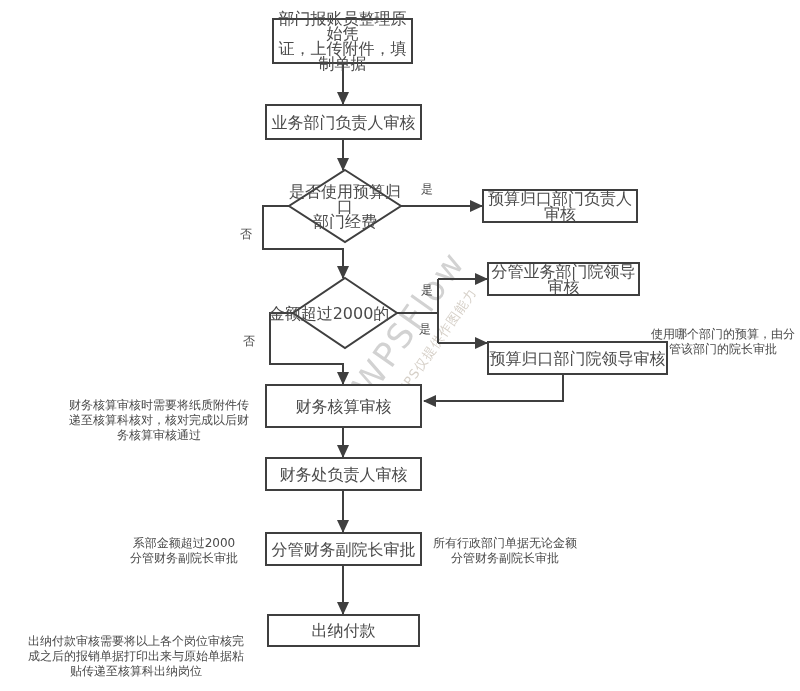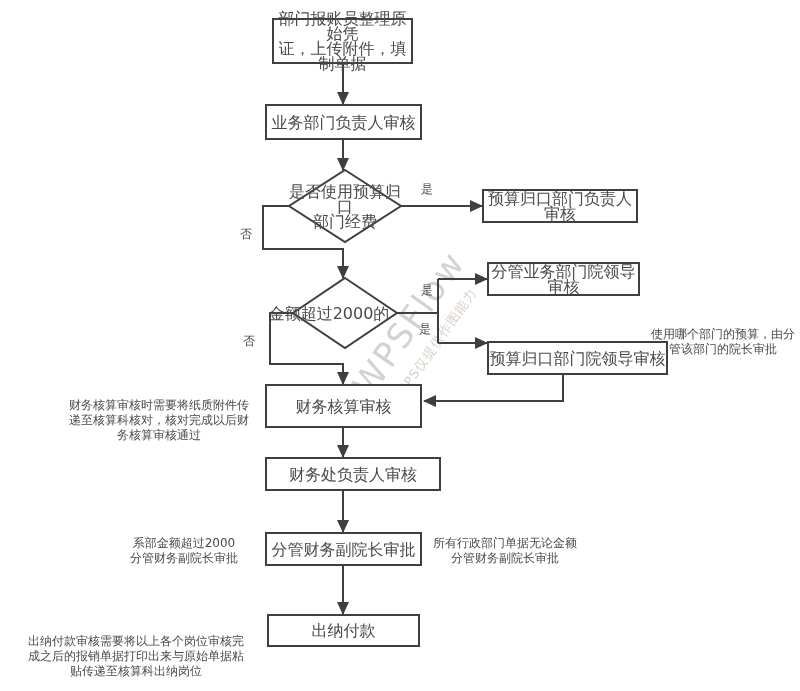--- a/index.html
+++ b/index.html
@@ -111,21 +111,21 @@
   <div class="node" style="left:265px; top:104px; width:157px; height:36px;">业务部门负责人审核</div>
 
   <div class="node" style="left:482px; top:189px; width:156px; height:34px;">预算归口部门负责人审核</div>
 
   <div class="node" style="left:487px; top:262px; width:153px; height:34px;">分管业务部门院领导审核</div>
 
   <div class="node" style="left:487px; top:326px; width:181px; height:34px;margin-top:15px;">预算归口部门院领导审核</div>
 
   <div class="node" style="left:265px; top:384px; width:157px; height:44px;">财务核算审核</div>
 
-  <div class="node" style="left:265px; top:457px; width:176px; height:34px;">财务处负责人审核</div>
+  <div class="node" style="left:265px; top:457px; width:157px; height:34px;">财务处负责人审核</div>
 
   <div class="node" style="left:265px; top:532px; width:157px; height:34px;">分管财务副院长审批</div>
 
   <div class="node" style="left:267px; top:614px; width:153px; height:33px;">出纳付款</div>
 
   <div class="diamond-label" style="left:287px; top:190px; width:116px; height:32px;">是否使用预算归口
 部门经费</div>
 
   <div class="diamond-label" style="left:264px; top:305px; width:130px; height:16px;">金额超过2000的</div>
 

